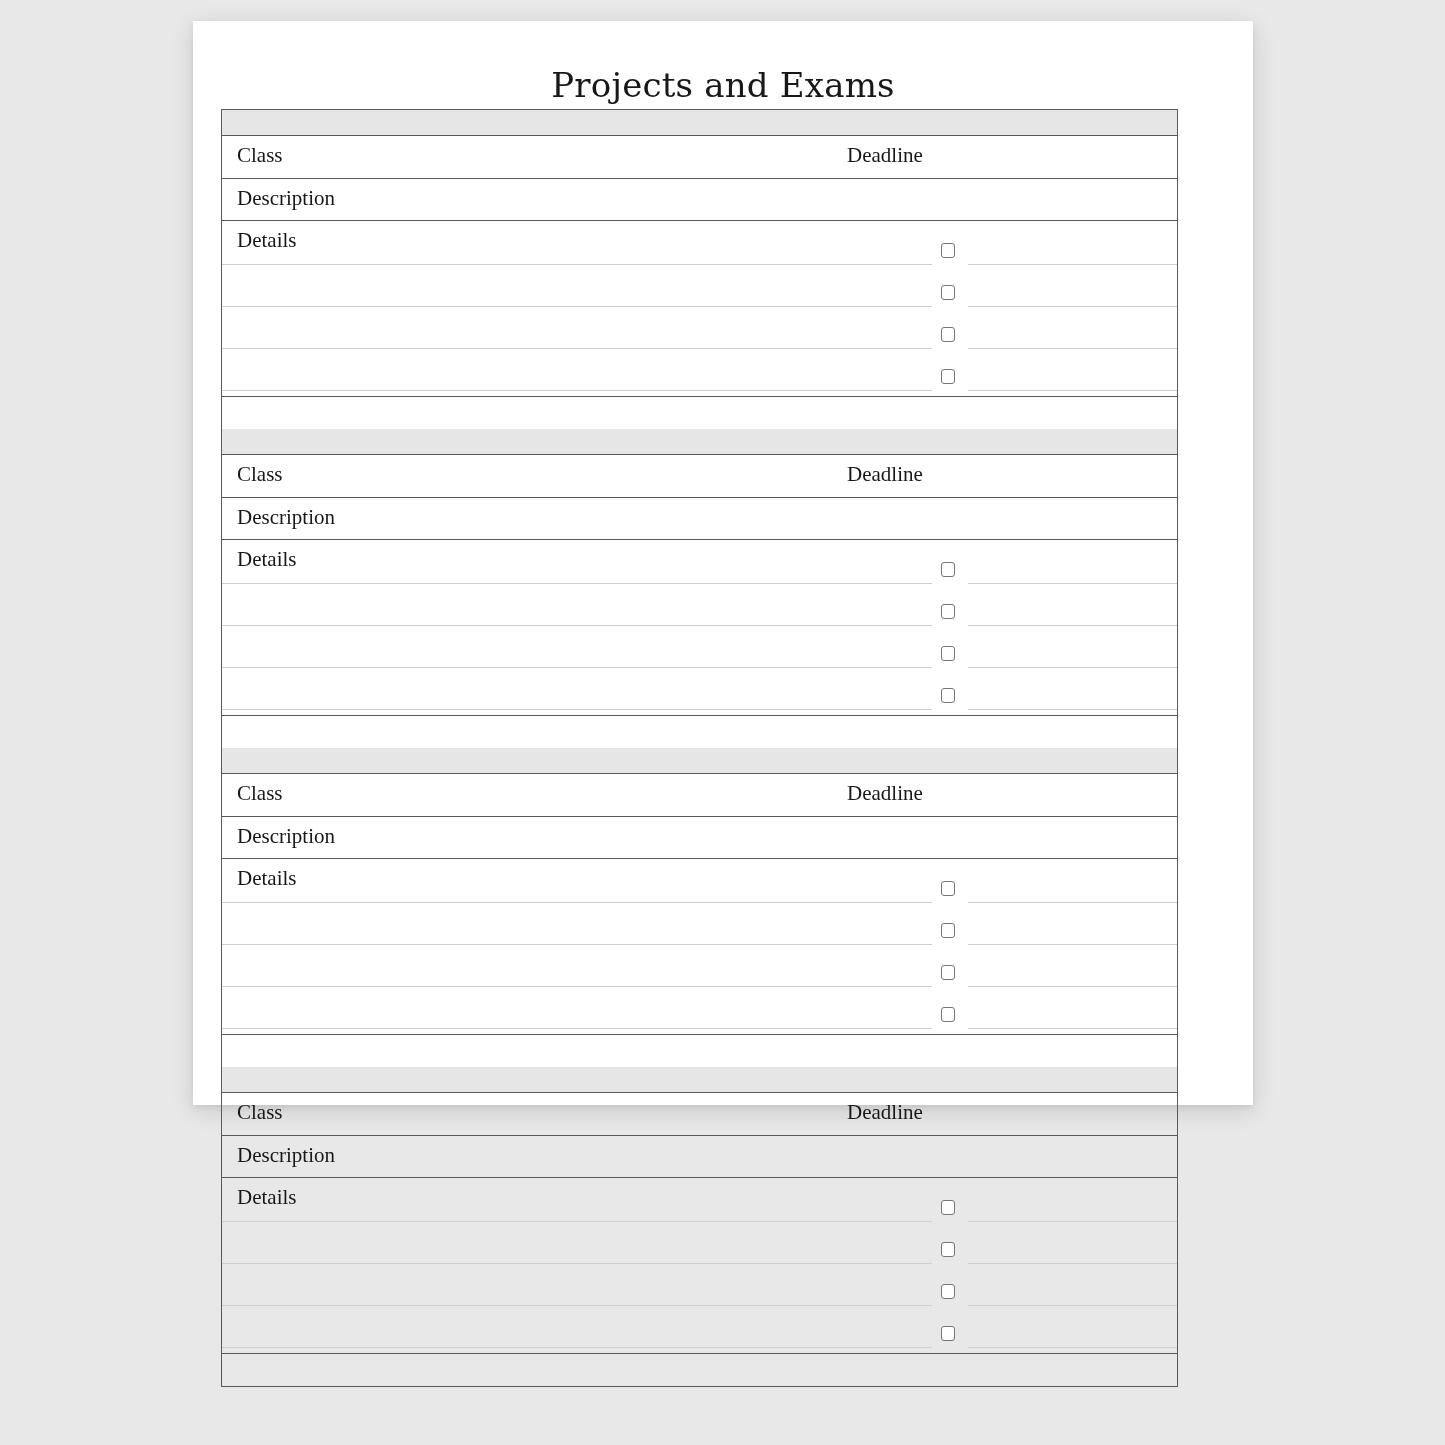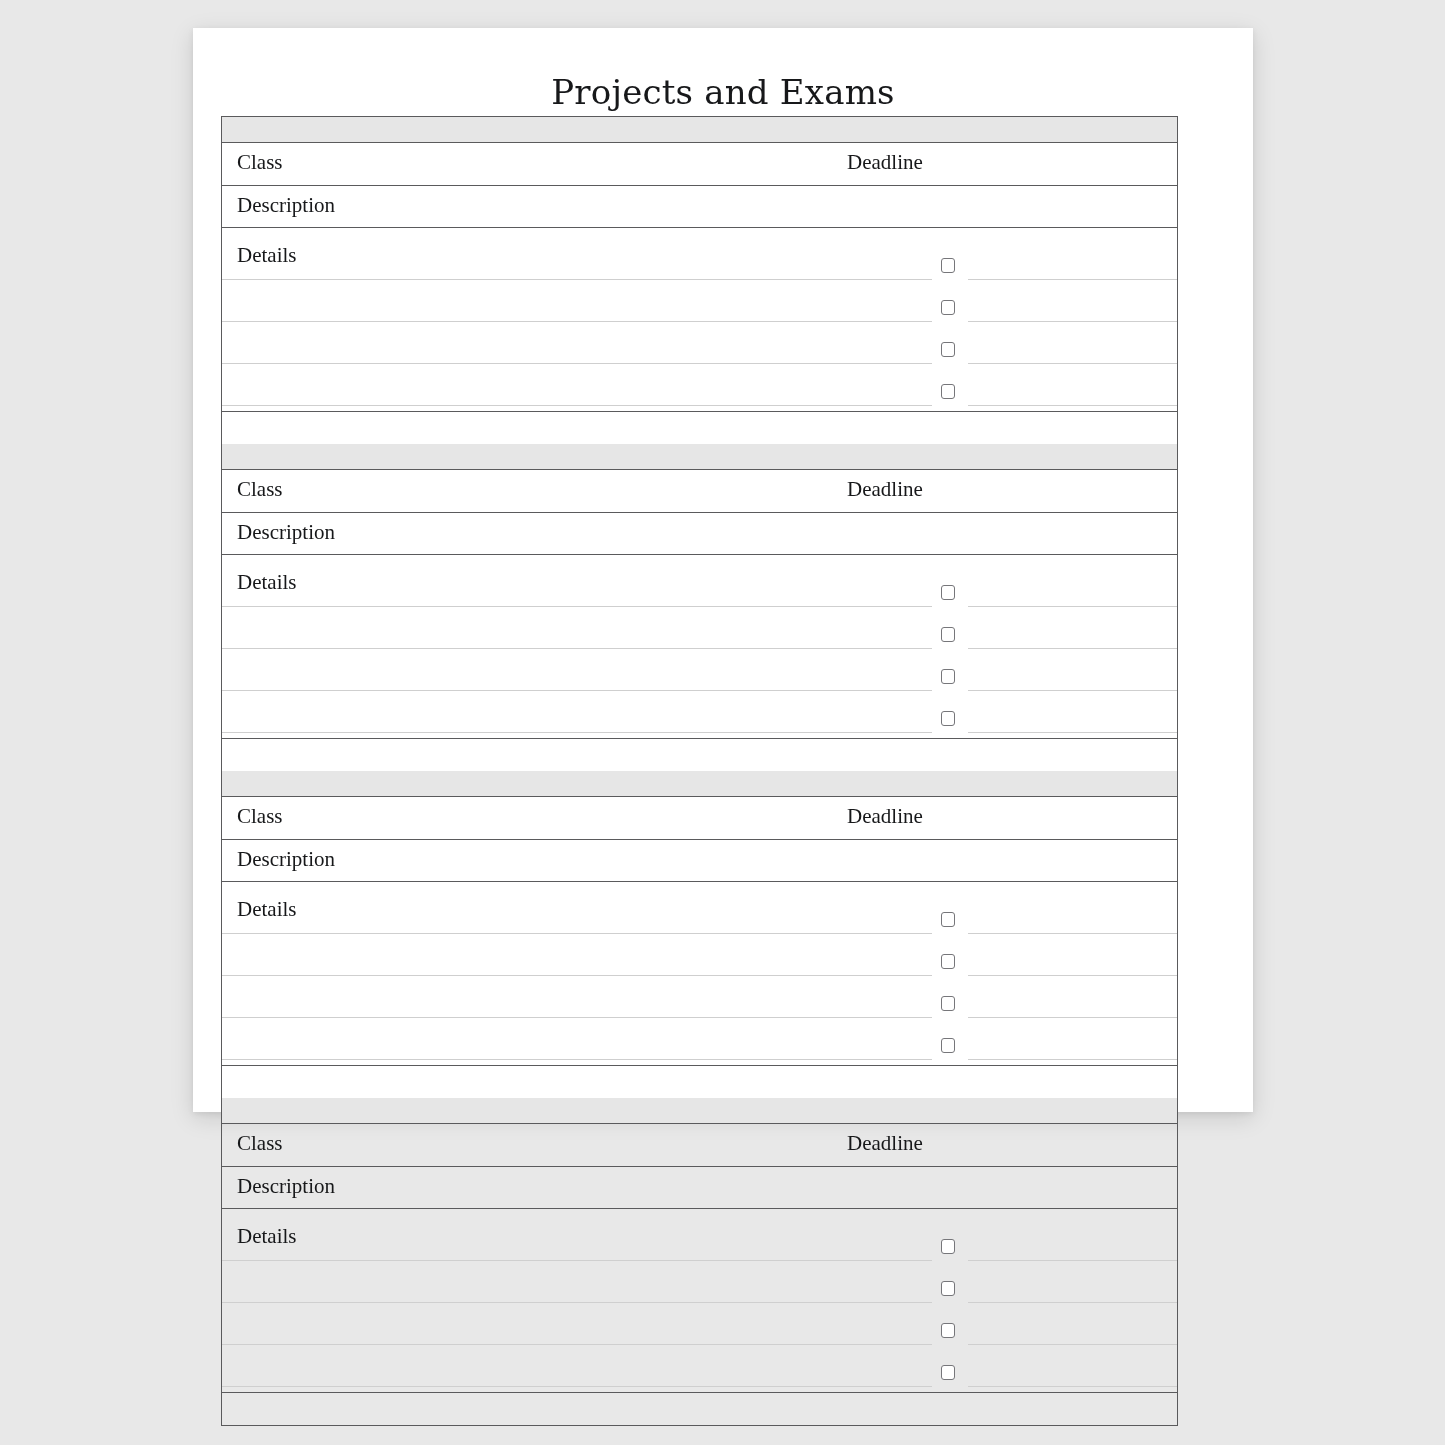--- a/index.html
+++ b/index.html
@@ -17,21 +17,21 @@
   #canvas {
     position: relative;
     width: 1445px;
     height: 1445px;
   }
 
   
   #page {
     position: absolute;
     left: 193px;
-    top: 28px;
+    top: 21px;
     width: 1060px;
     height: 1084px;
     background: #ffffff;
     box-shadow: 0 6px 22px rgba(0,0,0,0.13), 0 2px 6px rgba(0,0,0,0.07);
   }
 
   
   #page-title {
     position: absolute;
     left: 0;
@@ -108,21 +108,20 @@
     font-size: 21px;
     color: #17181a;
   }
 
   
   .details-area {
     position: relative;
     height: 176px;
     border-bottom: 1.6px solid #5a5a5c;
     box-sizing: border-box;
-    margin-top: 8px;
   }
   .details-label {
     position: absolute;
     left: 15px;
     top: 7px;
     font-size: 21px;
     color: #17181a;
     z-index: 3;
   }
 

